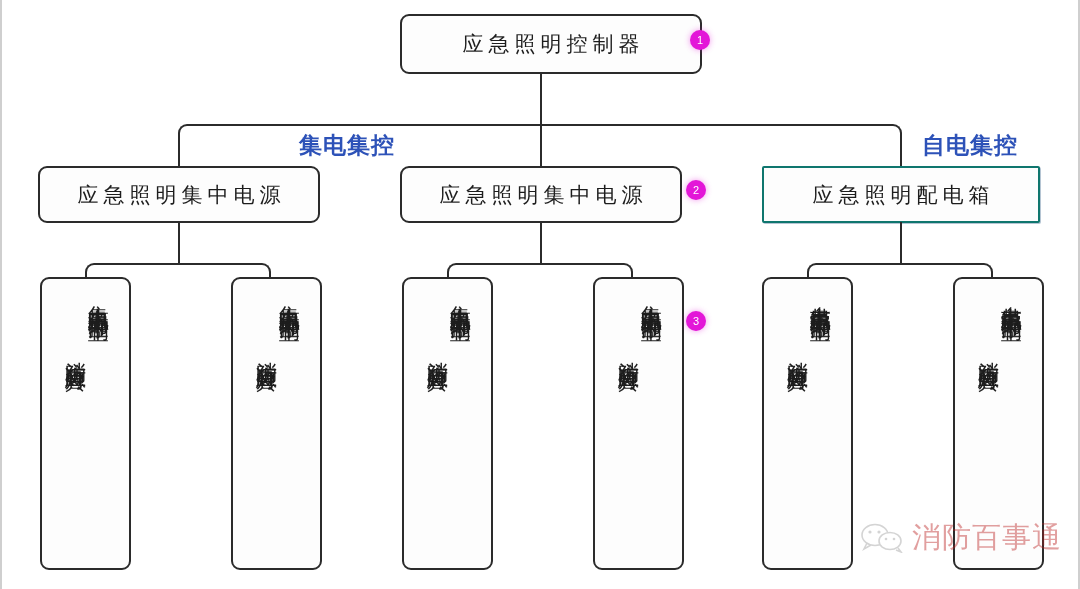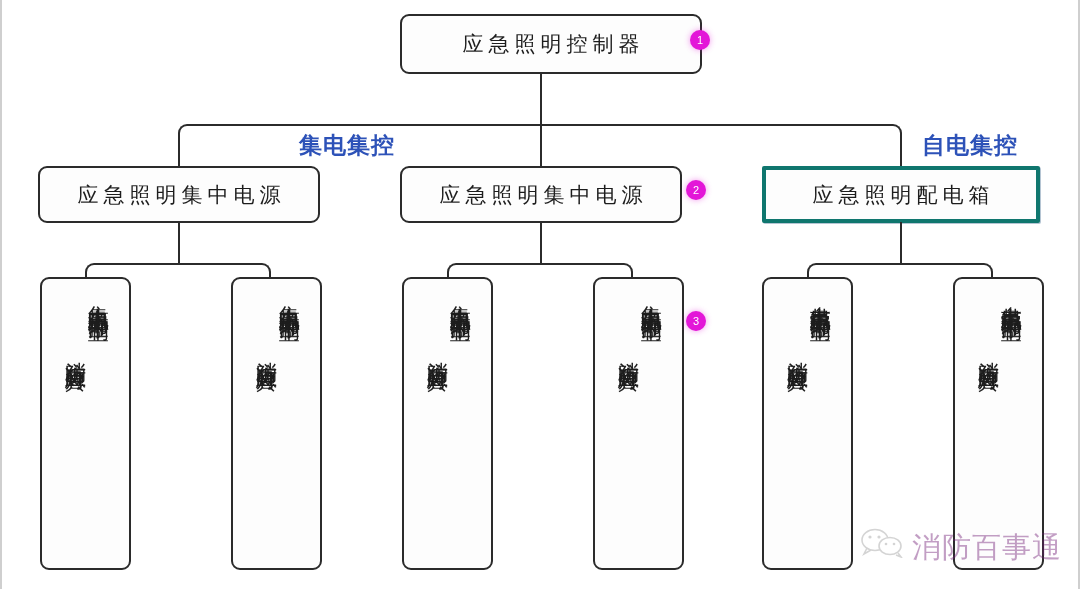--- a/index.html
+++ b/index.html
@@ -49,21 +49,21 @@
     justify-content: center;
   }
   .node .lbl {
     font-size: 21px;
     letter-spacing: 5px;
     color: #1d1d1d;
     white-space: nowrap;
     text-indent: 5px;
   }
   .node.blue {
-    border: 4px solid #0f766e;
+    border: 2px solid #0f766e;
     border-radius: 2px;
     box-shadow: 1px 1px 0 rgba(120,150,175,.55);
   }
 
   
   .leaf {
     position: absolute;
     box-sizing: border-box;
     background: #fdfdfd;
     border: 2px solid #2b2b2b;
@@ -118,24 +118,23 @@
     top: 518px;
     display: flex;
     align-items: center;
     gap: 8px;
     opacity: .42;
     pointer-events: none;
   }
   #watermark .wm-text {
     font-family: "Liberation Sans", "DejaVu Sans", sans-serif;
     font-size: 29px;
-    color: #701a75;
+    color: #b91c1c;
     letter-spacing: 1px;
     white-space: nowrap;
-    margin-top: 10px;
   }
 </style>
 </head>
 <body>
 
 <div id="canvas">
 
   <div class="conn v" style="left:538px; top:73px; height:52px;"></div>
   <div class="conn h" style="left:185px; top:124px; width:706px;"></div>
   <div class="elbow tl" style="left:176px; top:124px; width:12px; height:44px;"></div>

